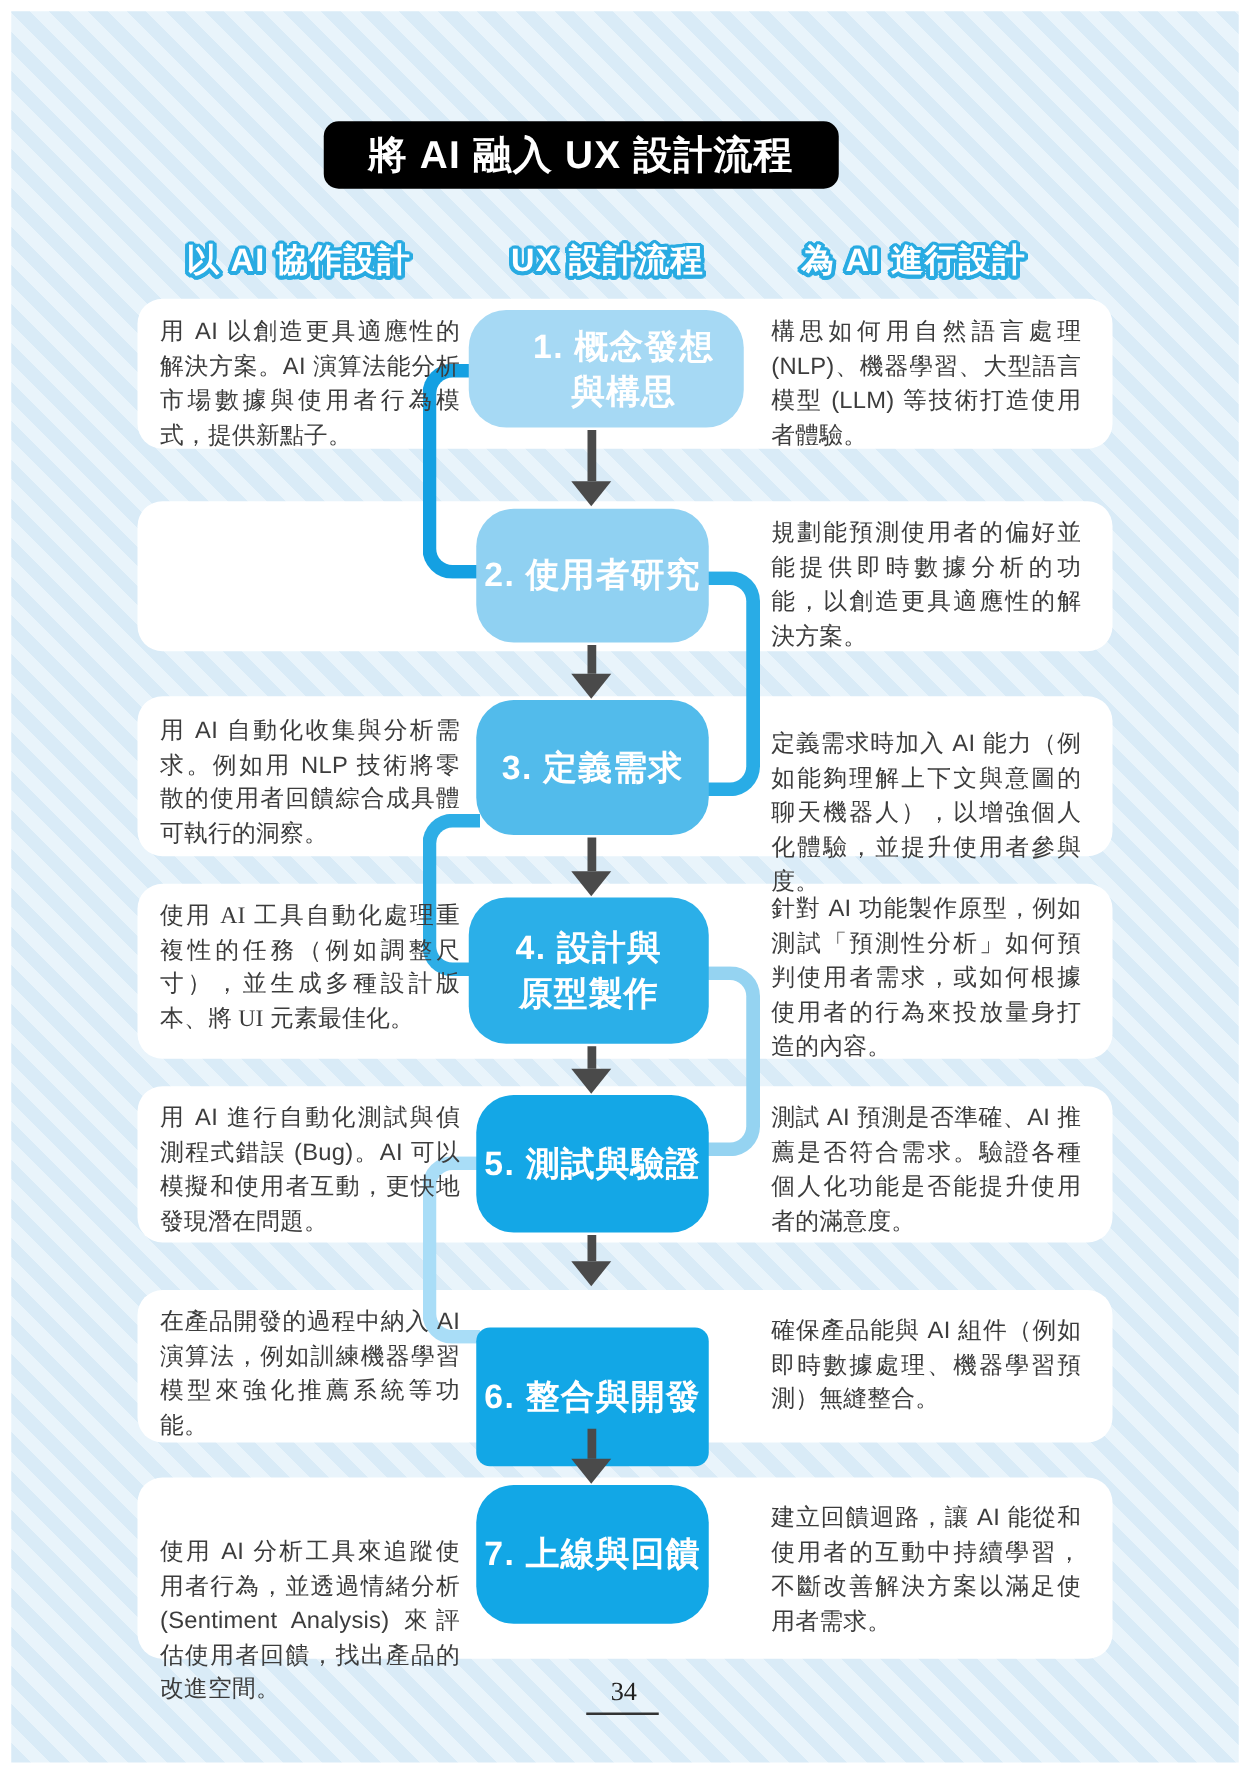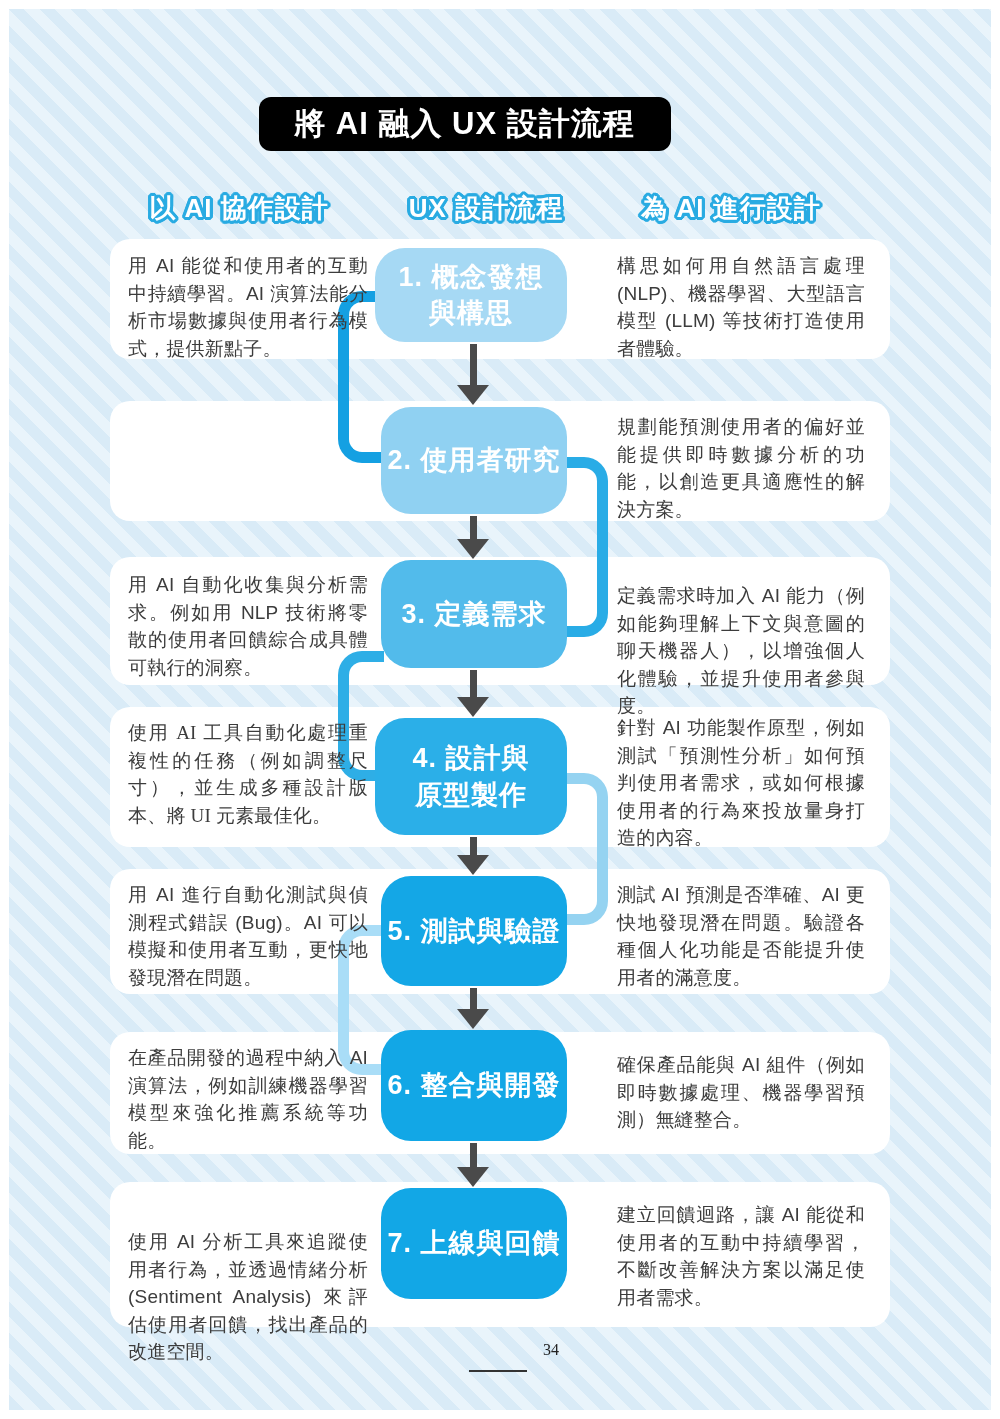--- a/index.html
+++ b/index.html
@@ -63,21 +63,21 @@
     position:absolute;z-index:2;border-radius:30px;color:#fff;
     display:flex;align-items:center;justify-content:center;text-align:center;
     font-size:27px;font-weight:700;letter-spacing:1px;line-height:1.35;
     white-space:pre-line;
   }
   .box1{left:366px;top:239px;width:192px;height:94px;}
   .box2{left:372px;top:398px;width:186px;height:107px;}
   .box3{left:372px;top:551px;width:186px;height:108px;}
   .box4{left:366px;top:709px;width:192px;height:117px;}
   .box5{left:372px;top:867px;width:186px;height:110px;}
-  .box6{left:372px;top:1021px;width:186px;height:111px;}
+  .box6{left:372px;top:1053px;width:186px;height:111px;border-radius:11px;}
   .box7{left:372px;top:1179px;width:186px;height:111px;}
   
   .arrow{position:absolute;left:446px;width:36px;z-index:2;display:flex;flex-direction:column;align-items:center;}
   .arrow .stem{width:7px;background:#4a4a4a;}
   .arrow .head{width:0;height:0;border-left:16px solid transparent;border-right:16px solid transparent;border-top:20px solid #4a4a4a;}
   .a1{top:335px;} .a1 .stem{height:41px;}
   .a2{top:507px;} .a2 .stem{height:23px;}
   .a3{top:661px;} .a3 .stem{height:27px;}
   .a4{top:828px;} .a4 .stem{height:18px;}
   .a5{top:979px;} .a5 .stem{height:21px;}
@@ -86,22 +86,22 @@
   .hook{position:absolute;z-index:1;box-sizing:border-box;}
   .hook-left{border-style:solid;border-width:11px;border-right:none;border-radius:24px 0 0 24px;}
   .hook-right{border-style:solid;border-width:11px;border-left:none;border-radius:0 24px 24px 0;}
   .hookA{left:329px;top:282px;width:46px;height:172px;border-color:#14a0e2;}
   .hookB{left:551px;top:448px;width:48px;height:180px;border-color:#29ace6;}
   .hookC{left:329px;top:642px;width:46px;height:130px;border-color:#2eaee6;}
   .hookD{left:551px;top:764px;width:48px;height:152px;border-color:#95d3f1;}
   .hookE{left:329px;top:916px;width:46px;height:150px;border-color:#a9ddf7;}
   
   .pageno{
-    position:absolute;left:430px;top:1332px;width:120px;text-align:right;
-    font-family:"Liberation Serif","DejaVu Serif",serif;font-size:16px;color:#222;z-index:3;
+    position:absolute;left:430px;top:1332px;width:120px;text-align:center;
+    font-family:"Liberation Serif","DejaVu Serif",serif;font-size:21px;color:#222;z-index:3;
   }
   .pageno-line{position:absolute;left:460px;top:1361px;width:58px;height:2px;background:#333;z-index:3;}
 </style>
 </head>
 <body>
 
 <div class="page">
   <div class="canvas">
 
     <div class="title-box">將 AI 融入 UX 設計流程</div>
@@ -117,21 +117,21 @@
     <div class="band band5"></div>
     <div class="band band6"></div>
     <div class="band band7"></div>
 
     <div class="hook hook-left hookA"></div>
     <div class="hook hook-right hookB"></div>
     <div class="hook hook-left hookC"></div>
     <div class="hook hook-right hookD"></div>
     <div class="hook hook-left hookE"></div>
 
-    <div class="stepbox box1" style="background: rgb(166, 217, 244);">1. 概念發想
+    <div class="stepbox box1" style="background: rgb(166, 217, 244); padding-left: 28px;">1. 概念發想
 與構思</div>
     <div class="stepbox box2" style="background: rgb(144, 209, 242);">2. 使用者研究</div>
     <div class="stepbox box3" style="background: rgb(82, 187, 235);">3. 定義需求</div>
     <div class="stepbox box4" style="background: rgb(43, 175, 232);">4. 設計與
 原型製作</div>
     <div class="stepbox box5" style="background: rgb(20, 167, 230);">5. 測試與驗證</div>
     <div class="stepbox box6" style="background: rgb(18, 167, 230);">6. 整合與開發</div>
     <div class="stepbox box7" style="background: rgb(18, 167, 230);">7. 上線與回饋</div>
 
     <div class="arrow a1">
@@ -152,32 +152,32 @@
       </div>
     <div class="arrow a5">
         <div class="stem"></div>
         <div class="head"></div>
       </div>
     <div class="arrow a6">
         <div class="stem"></div>
         <div class="head"></div>
       </div>
 
-    <div class="side-text lt t1">用 AI 能從和使用者的互動中持續學習。AI 演算法能分析市場數據與使用者行為模式，提供新點子。</div>
+    <div class="side-text lt t1">用 AI 以創造更具適應性的解決方案。AI 演算法能分析市場數據與使用者行為模式，提供新點子。</div>
     <div class="side-text lt t3">用 AI 自動化收集與分析需求。例如用 NLP 技術將零散的使用者回饋綜合成具體可執行的洞察。</div>
     <div class="side-text lt t4">使用 AI 工具自動化處理重複性的任務（例如調整尺寸），並生成多種設計版本、將 UI 元素最佳化。</div>
     <div class="side-text lt t5">用 AI 進行自動化測試與偵測程式錯誤 (Bug)。AI 可以模擬和使用者互動，更快地發現潛在問題。</div>
     <div class="side-text lt t6">在產品開發的過程中納入 AI 演算法，例如訓練機器學習模型來強化推薦系統等功能。</div>
     <div class="side-text lt t7">使用 AI 分析工具來追蹤使用者行為，並透過情緒分析 (Sentiment Analysis) 來評估使用者回饋，找出產品的改進空間。</div>
 
     <div class="side-text rt r1">構思如何用自然語言處理 (NLP)、機器學習、大型語言模型 (LLM) 等技術打造使用者體驗。</div>
     <div class="side-text rt r2">規劃能預測使用者的偏好並能提供即時數據分析的功能，以創造更具適應性的解決方案。</div>
     <div class="side-text rt r3">定義需求時加入 AI 能力（例如能夠理解上下文與意圖的聊天機器人），以增強個人化體驗，並提升使用者參與度。</div>
     <div class="side-text rt r4">針對 AI 功能製作原型，例如測試「預測性分析」如何預判使用者需求，或如何根據使用者的行為來投放量身打造的內容。</div>
-    <div class="side-text rt r5">測試 AI 預測是否準確、AI 更快地發現潛在問題。驗證各種個人化功能是否能提升使用者的滿意度。</div>
+    <div class="side-text rt r5">測試 AI 預測是否準確、AI 推薦是否符合需求。驗證各種個人化功能是否能提升使用者的滿意度。</div>
     <div class="side-text rt r6">確保產品能與 AI 組件（例如即時數據處理、機器學習預測）無縫整合。</div>
     <div class="side-text rt r7">建立回饋迴路，讓 AI 能從和使用者的互動中持續學習，不斷改善解決方案以滿足使用者需求。</div>
 
     <div class="pageno">34</div>
     <div class="pageno-line"></div>
 
   </div>
 </div>
 
 </body></html>

